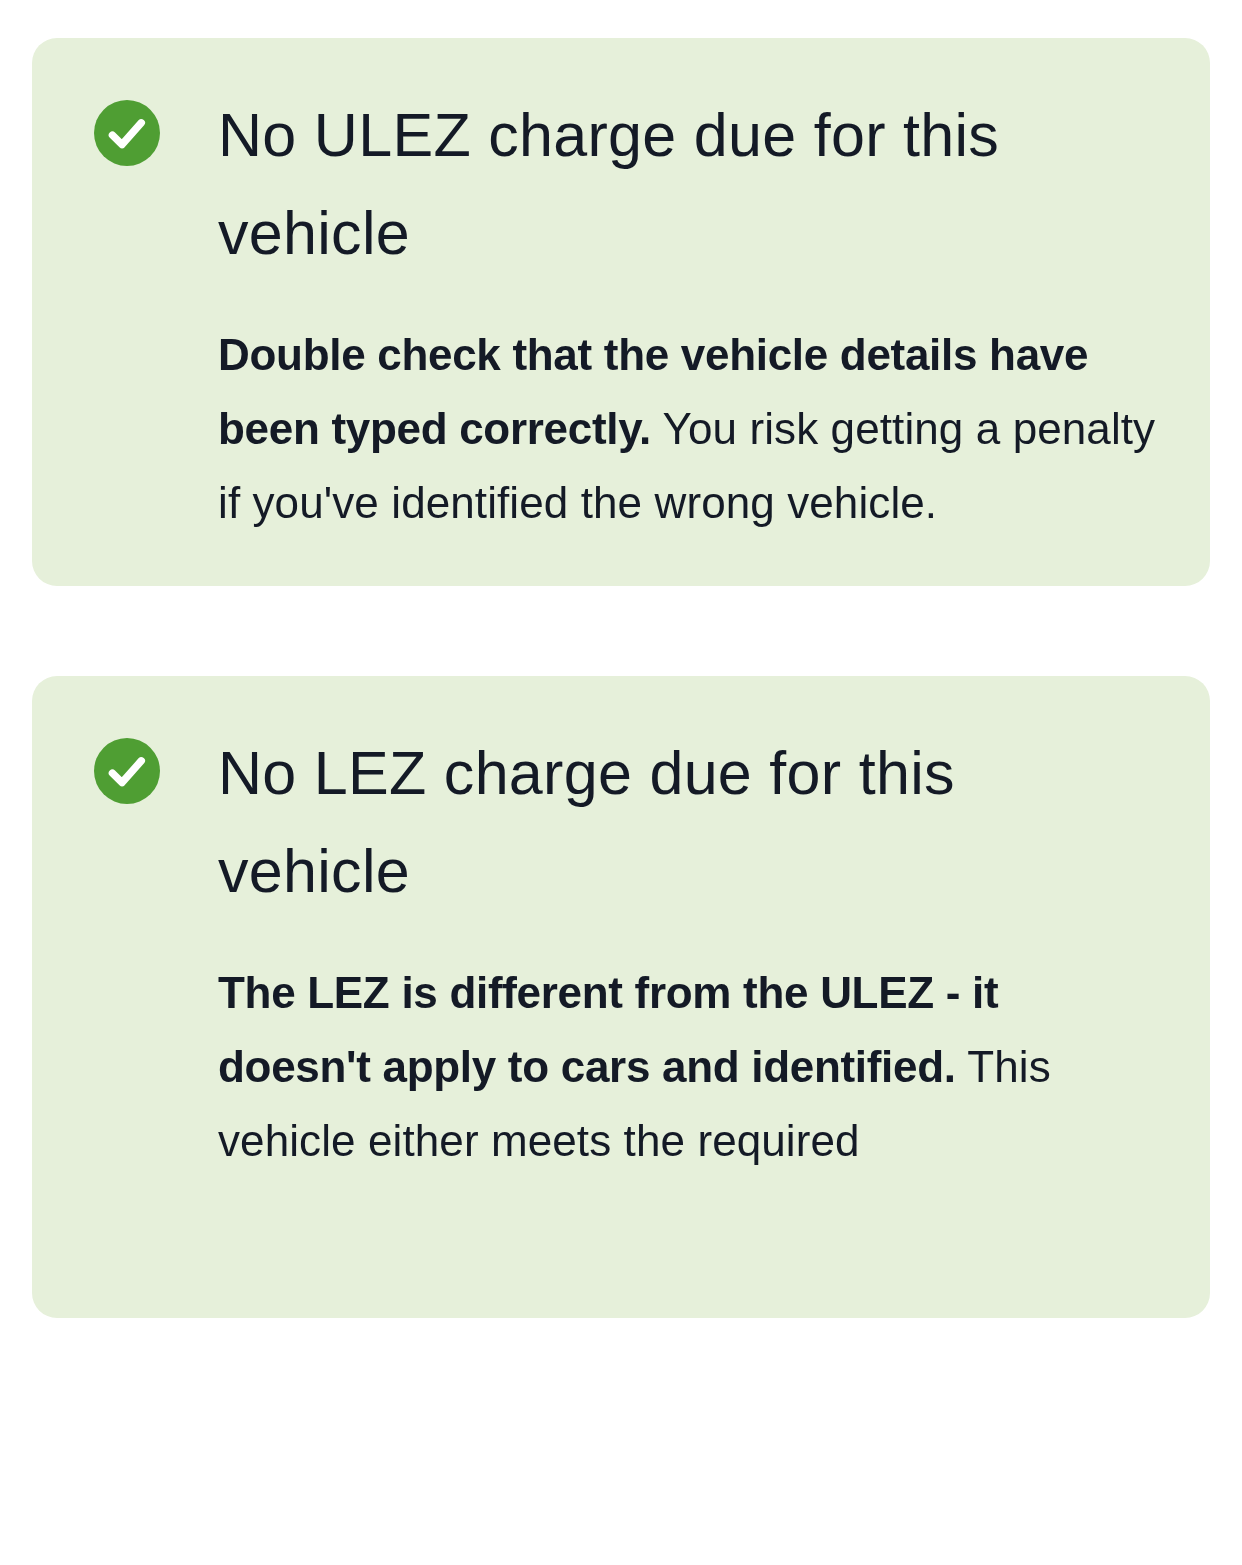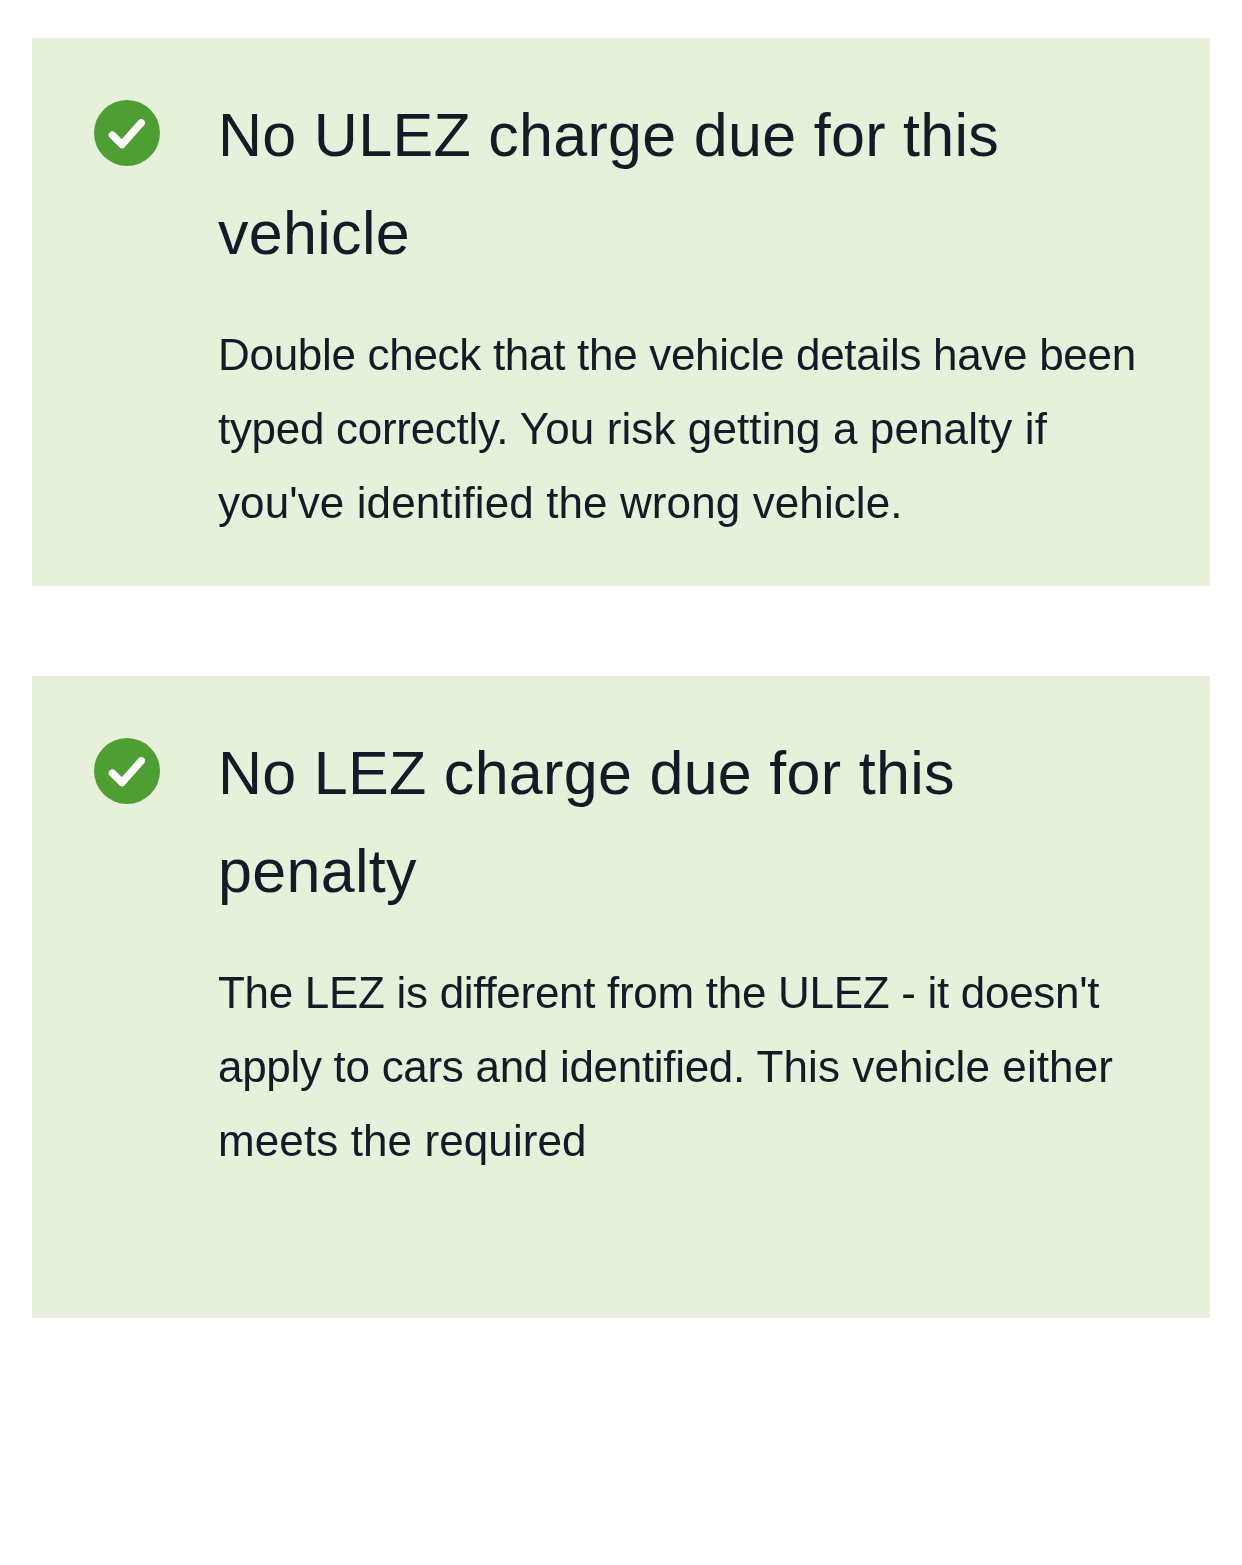--- a/index.html
+++ b/index.html
@@ -19,20 +19,21 @@
     height: 1565px;
     overflow: hidden;
     background: var(--page-bg);
     font-family: "Liberation Sans", "DejaVu Sans", sans-serif;
     color: var(--text);
   }
   .panel {
     background: var(--panel-bg);
     margin: 0 32px;
     padding: 48px 52px 46px 62px;
+    border-radius: 25px;
   }
   .panel.first {
     margin-top: 38px;
   }
   .panel.second {
     margin-top: 90px;
     padding-bottom: 140px; 
   }
   .row {
     display: flex;
@@ -71,21 +72,21 @@
     color: var(--text);
   }
   .para {
     margin: 0 0 80px 0;
     font-size: 44px;
     line-height: 74px;
     letter-spacing: 0.1px;
     color: var(--text);
   }
   .para:last-child { margin-bottom: 0; }
-  .bold-run { font-weight: 400; letter-spacing: -0.3px; }
+  .bold-run { font-weight: 700; letter-spacing: -0.3px; }
 </style>
 </head>
 <body>
 
 <main>
 
   <section class="panel first">
     <div class="row">
       <span class="icon-wrap">
         <svg viewBox="0 0 24 24" aria-hidden="true">
@@ -102,19 +103,19 @@
 
   <section class="panel second">
     <div class="row">
       <span class="icon-wrap">
         <svg viewBox="0 0 24 24" aria-hidden="true">
           <circle class="cc" cx="12" cy="12" r="12"></circle>
           <path class="cm" d="M6.7 12.8 L10.2 16.2 L17.2 8.3"></path>
         </svg>
       </span>
       <div class="content">
-        <h2 class="heading">No LEZ charge due for this penalty</h2>
+        <h2 class="heading">No LEZ charge due for this vehicle</h2>
         <p class="para"><span class="bold-run">The LEZ is different from the ULEZ - it doesn't apply to cars and identified.</span><span> This vehicle either meets the required</span></p>
       </div>
     </div>
   </section>
 
 </main>
 
 </body></html>

